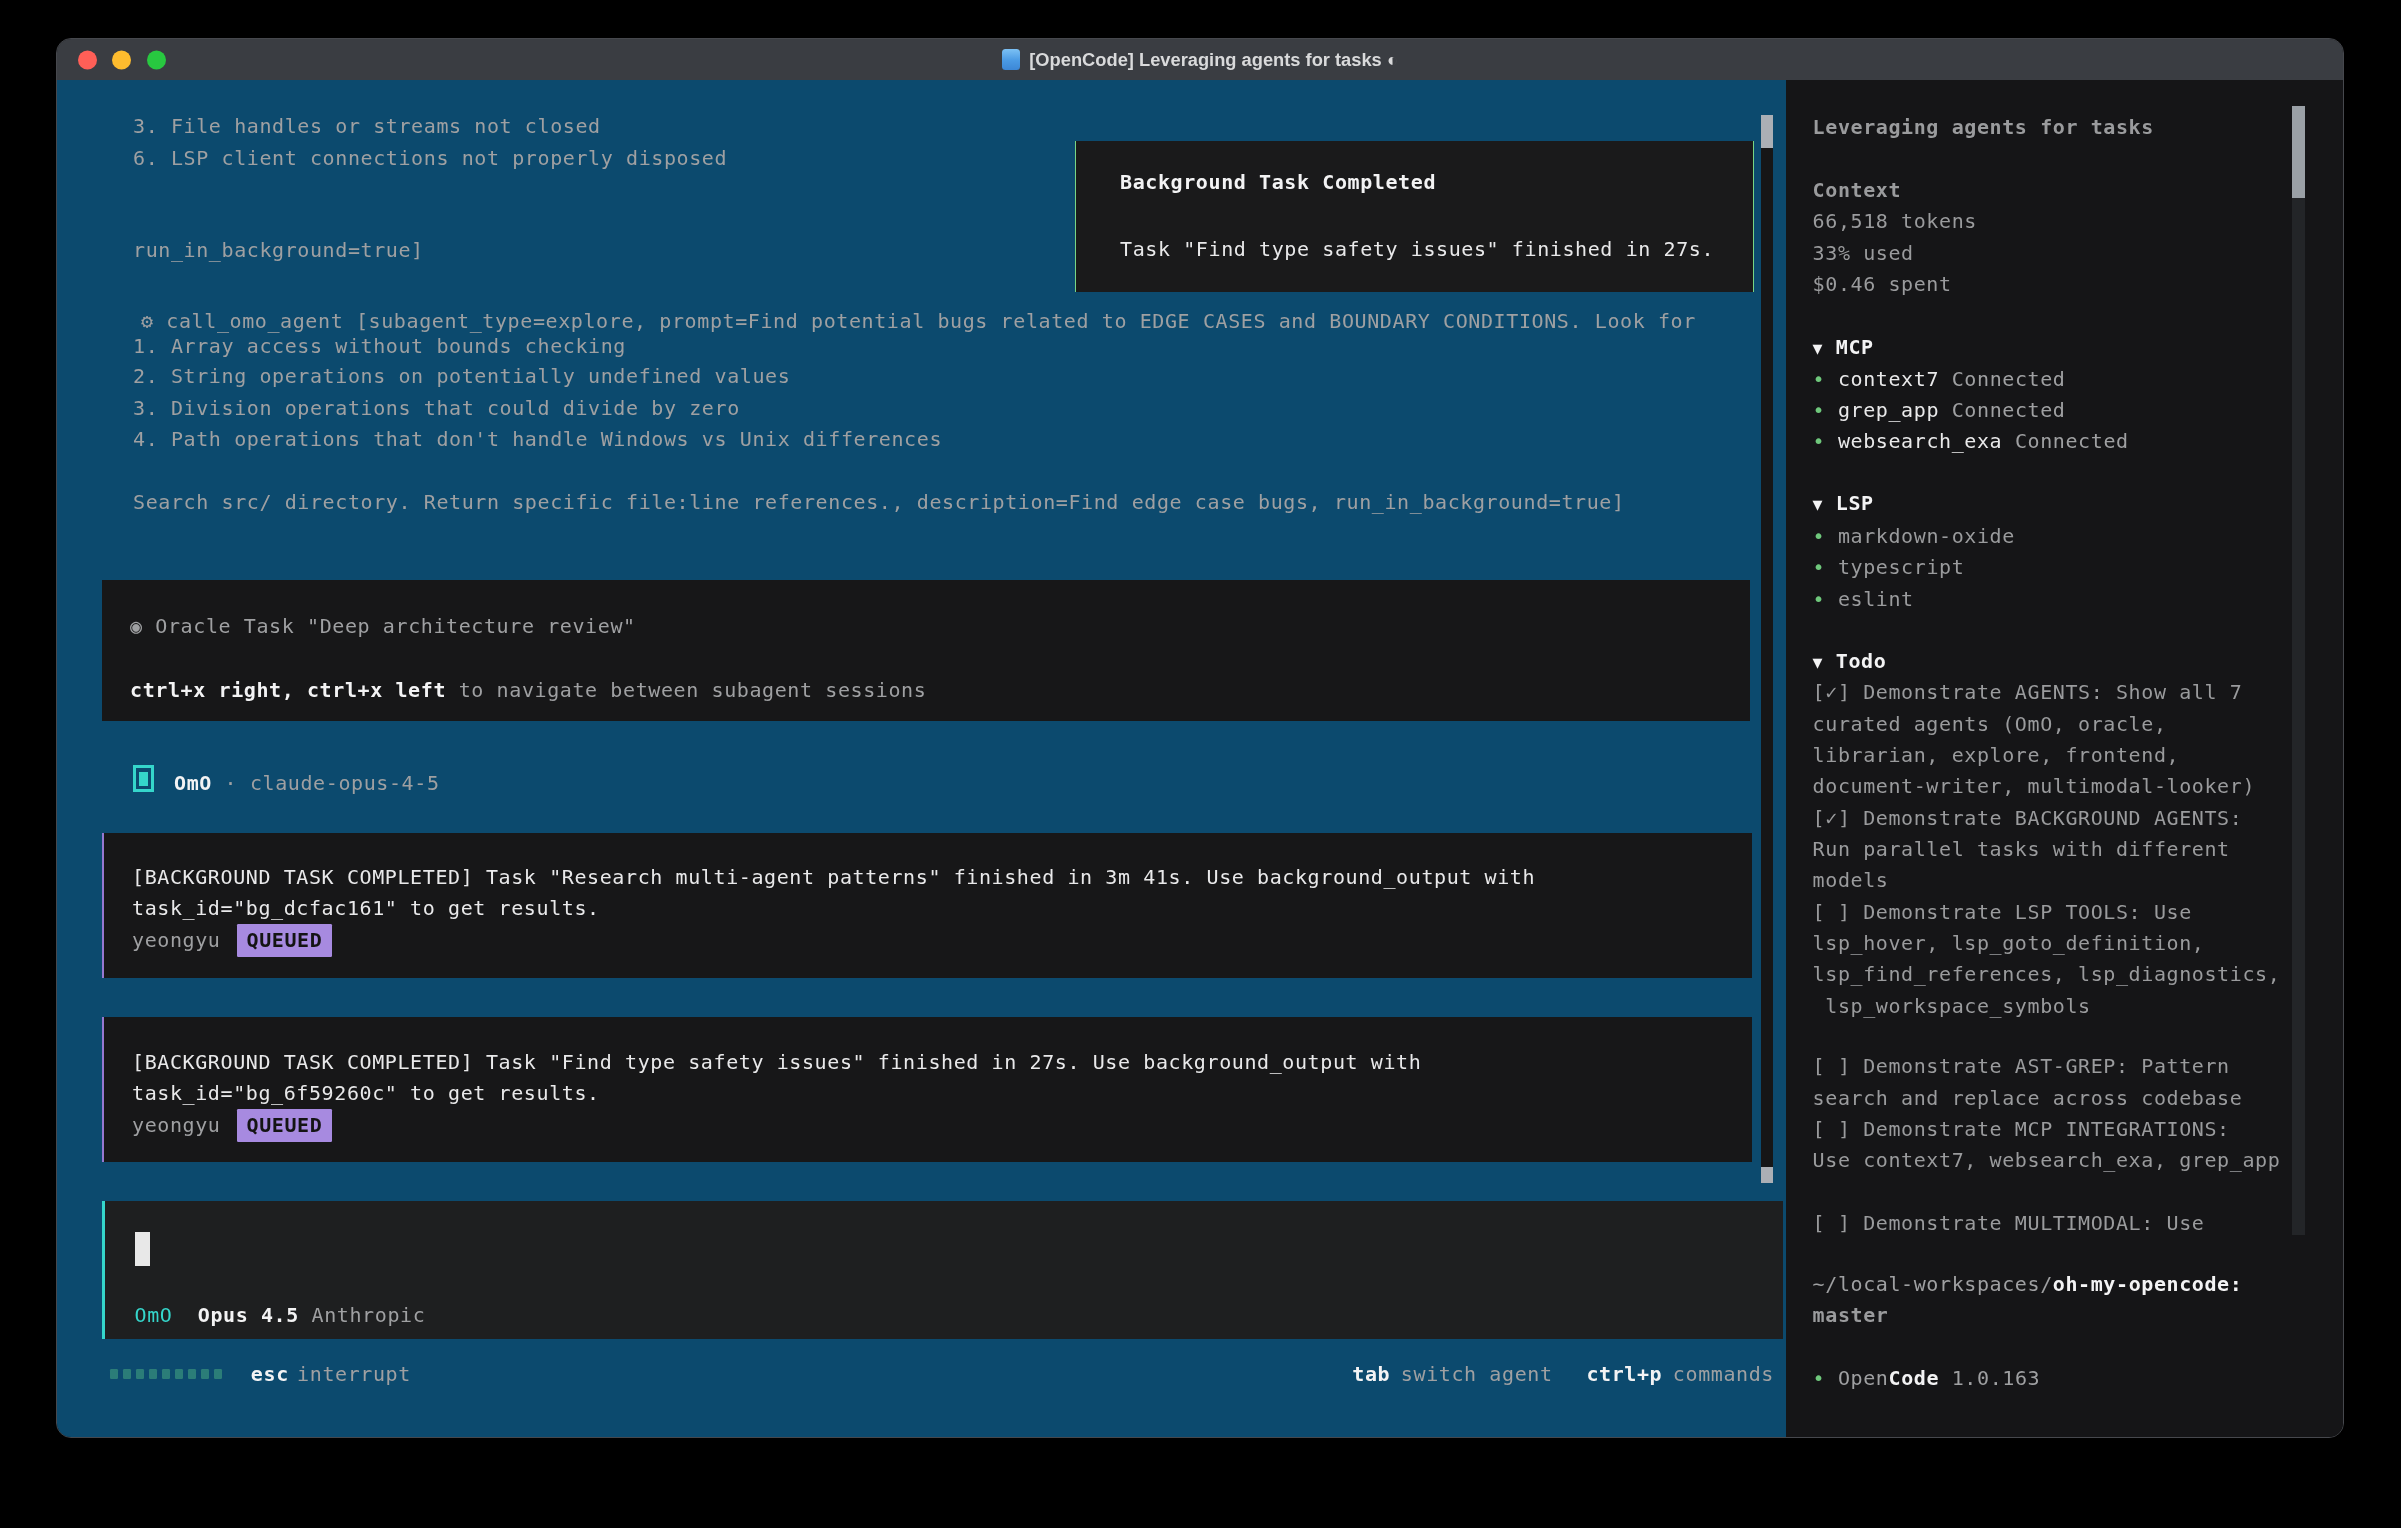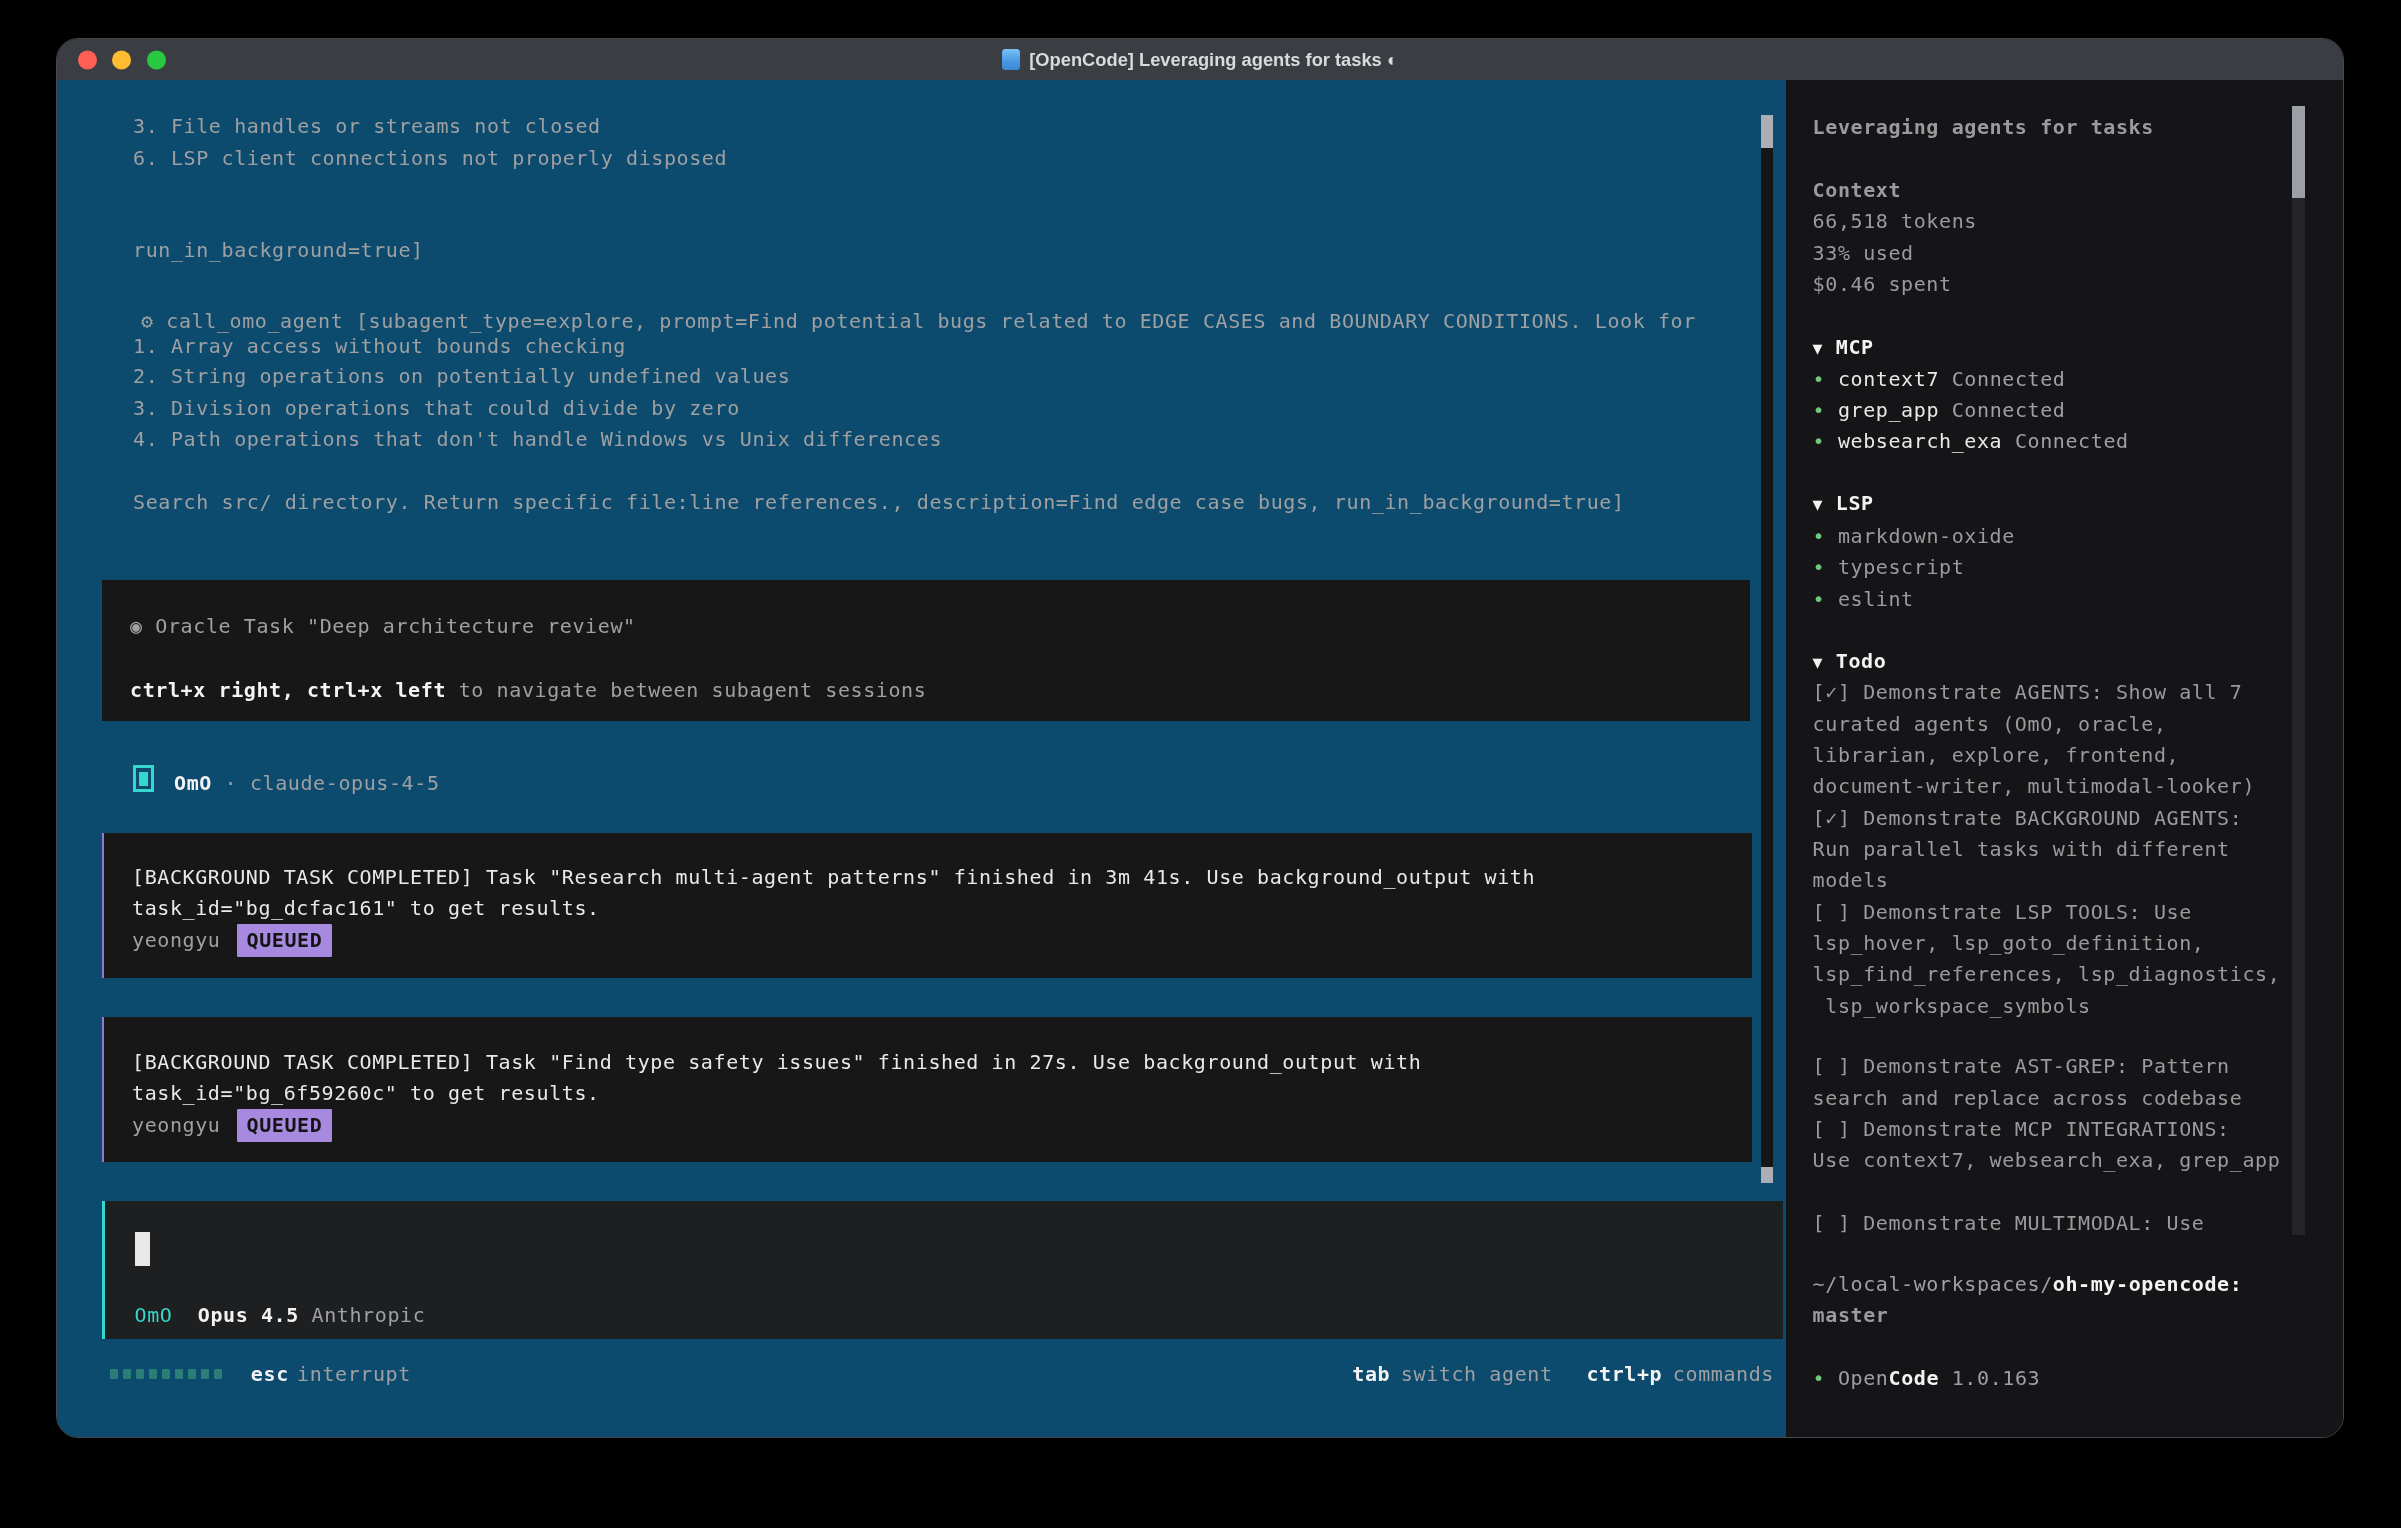--- a/index.html
+++ b/index.html
@@ -2,21 +2,21 @@
 <html style="font-size:9.5px"><head>
 <meta charset="utf-8">
 <style>
   html,body{margin:0;padding:0;}
   body{
     width:2401px;height:1528px;background:#000;position:relative;overflow:hidden;
     font-family:"DejaVu Sans Mono", monospace;
   }
   .window{
     position:absolute;left:56px;top:38px;width:2288px;height:1400px;
-    background:#0c0c0d;border:1.2px solid #46484d;border-radius:22px;
+    background:#0c0c0d;border:1.2px solid #46484d;border-radius:15px;
     overflow:hidden;box-sizing:border-box;
   }
   .titlebar{
     height:41px;background:#3a3d42;border-bottom:1.2px solid #292b2e;
     position:relative;display:flex;align-items:center;justify-content:center;
   }
   .lights{position:absolute;left:21px;top:50%;transform:translateY(-50%);display:flex;gap:15.4px;}
   .light{width:19px;height:19px;border-radius:50%;}
   .light.red{background:#ff5f57;}
   .light.yellow{background:#febc2e;}
@@ -97,20 +97,24 @@
   </div>
 
   <div class="content">
 
     <div class="main">
 
       <div class="tl" style="left:76px;top:31px;">3. File handles or streams not closed</div>
       <div class="tl" style="left:76px;top:63px;">6. LSP client connections not properly disposed</div>
       <div class="tl" style="left:76px;top:155px;">run_in_background=true]</div>
 
+      <div class="toast">
+        <div class="tl wb t1" style="position:absolute;">Background Task Completed</div>
+        <div class="tl w t2" style="position:absolute;">Task "Find type safety issues" finished in 27s.</div>
+      </div>
 
       <div class="tl" style="left:76px;top:226px;margin-left:8px;"><span>⚙</span><span> </span><span>call_omo_agent [subagent_type=explore, prompt=Find potential bugs related to EDGE CASES and BOUNDARY CONDITIONS. Look for</span></div>
       <div class="tl" style="left:76px;top:251px;">1. Array access without bounds checking</div>
       <div class="tl" style="left:76px;top:281px;">2. String operations on potentially undefined values</div>
       <div class="tl" style="left:76px;top:313px;">3. Division operations that could divide by zero</div>
       <div class="tl" style="left:76px;top:344px;">4. Path operations that don't handle Windows vs Unix differences</div>
       <div class="tl" style="left:76px;top:407px;">Search src/ directory. Return specific file:line references., description=Find edge case bugs, run_in_background=true]</div>
 
       <div class="block oracle">
         <div class="tl" style="left:28px;top:31px;"><span>◉</span><span> </span><span>Oracle Task "Deep architecture review"</span></div>

